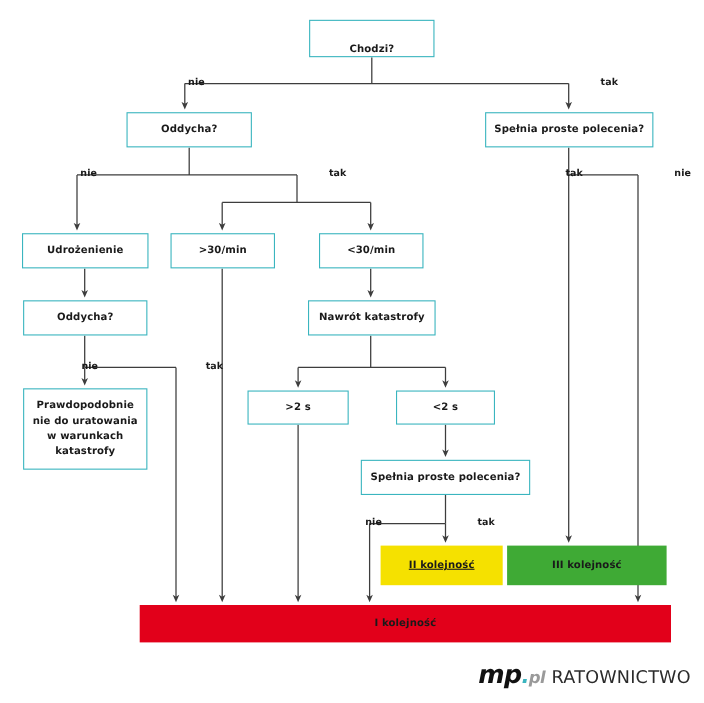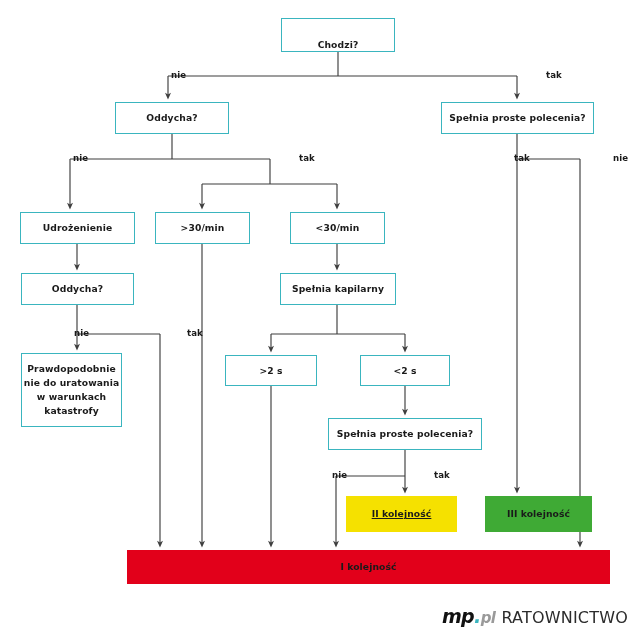--- a/index.html
+++ b/index.html
@@ -59,21 +59,21 @@
   #logo {
     position: absolute;
     right: 12px;
     bottom: 12px;
     display: flex;
     align-items: baseline;
     z-index: 5;
   }
   .logo-mp {
     font-family: "DejaVu Sans", "Liberation Sans", sans-serif;
-    font-size: 19px;
+    font-size: 23px;
     font-weight: bold;
     font-style: italic;
     color: #111111;
     letter-spacing: -0.6px;
   }
   .logo-dot {
     font-family: "DejaVu Sans", "Liberation Sans", sans-serif;
     font-size: 19px;
     font-weight: bold;
     font-style: italic;
@@ -181,24 +181,24 @@
 
   <div class="node" style="left:290px; top:212px; width:95px; height:32px;">
     <span>&lt;30/min</span>
   </div>
 
   <div class="node" style="left:21px; top:273px; width:113px; height:32px;">
     <span>Oddycha?</span>
   </div>
 
   <div class="node" style="left:280px; top:273px; width:116px; height:32px;">
-    <span>Spełnia kapilarny</span>
-  </div>
-
-  <div class="node multiline" style="left:21px; top:353px; width:101px; height:74px;text-align:center;">
+    <span>Nawrót katastrofy</span>
+  </div>
+
+  <div class="node multiline" style="left:21px; top:353px; width:113px; height:74px;text-align:center;">
     <span style="white-space: pre-line;">Prawdopodobnie
 nie do uratowania
 w warunkach
 katastrofy</span>
   </div>
 
   <div class="node" style="left:225px; top:355px; width:92px; height:31px;">
     <span>&gt;2 s</span>
   </div>
 
@@ -207,21 +207,21 @@
   </div>
 
   <div class="node" style="left:328px; top:418px; width:154px; height:32px;">
     <span>Spełnia proste polecenia?</span>
   </div>
 
   <div class="node fill" style="left:346px; top:496px; width:111px; height:36px; background:#f5e100;text-decoration:underline;">
     <span>II kolejność</span>
   </div>
 
-  <div class="node fill" style="left:485px; top:496px; width:107px; height:36px; background:#3faa35;">
+  <div class="node fill" style="left:461px; top:496px; width:145px; height:36px; background:#3faa35;">
     <span>III kolejność</span>
   </div>
 
   <div class="node fill" style="left:127px; top:550px; width:483px; height:34px; background:#e2001a;text-align:right;">
     <span>I kolejność</span>
   </div>
 
   <div class="edge-label" style="left:147px; top:70px;">nie</div>
   <div class="edge-label" style="left:522px; top:70px;">tak</div>
   <div class="edge-label" style="left:49px; top:153px;">nie</div>

